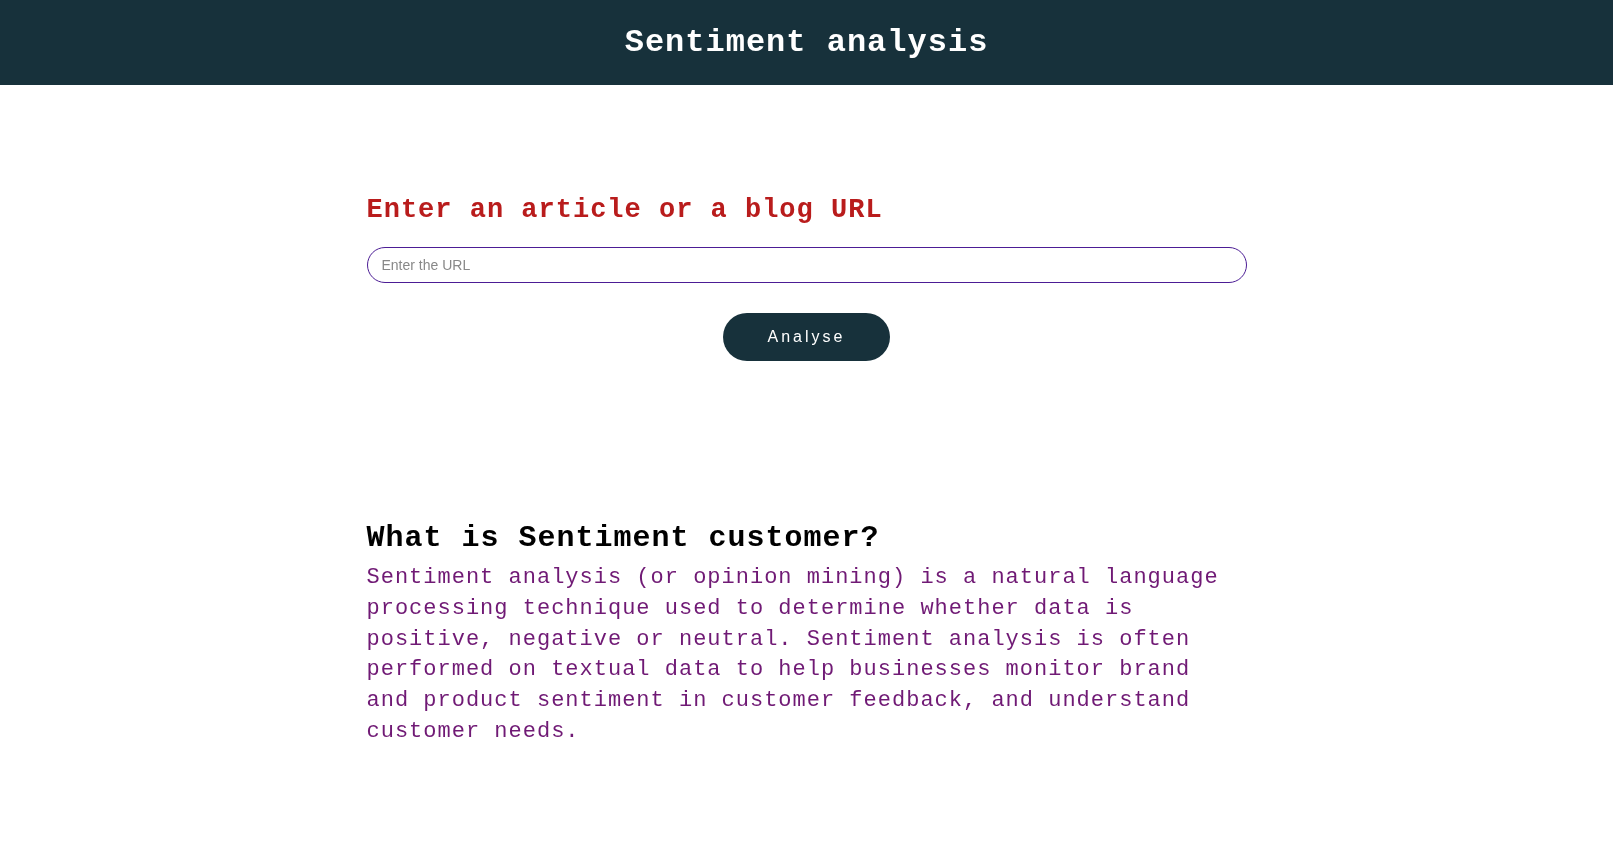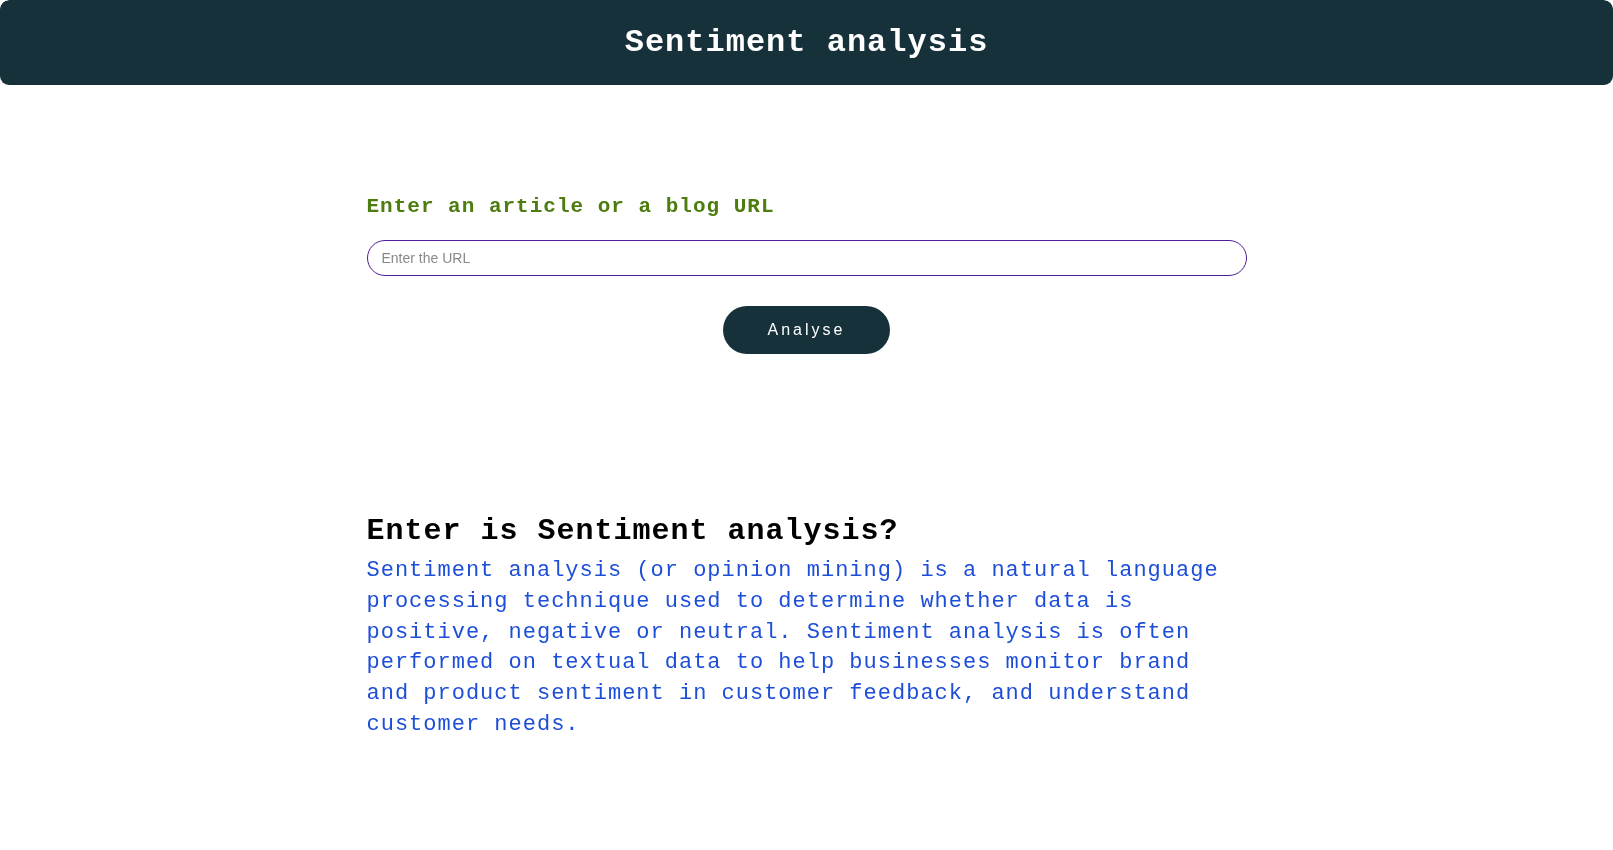--- a/index.html
+++ b/index.html
@@ -1,19 +1,18 @@
 <!DOCTYPE html>
 <html><head>
   <meta charset="utf-8">
   <style>
     * {
       margin: 0;
       padding: 0;
       box-sizing: border-box;
-      border-radius: 9px;
     }
     
     body {
       font-family: 'Courier New', Courier, monospace;
       background: #ffffff;
     }
     
     .header {
       background: #17313b;
       color: #ffffff;
@@ -31,23 +30,23 @@
       max-width: 920px;
       margin: 0 auto;
       padding: 0 20px;
     }
     
     .form-section {
       margin-top: 110px;
     }
     
     .form-label {
-      font-size: 21px;
+      font-size: 27px;
       font-weight: bold;
-      color: #4d7c0f;
+      color: #b91c1c;
       letter-spacing: 1px;
       margin-bottom: 22px;
       display: block;
     }
     
     .url-input {
       width: 100%;
       padding: 9px 14px;
       font-size: 14px;
       border: 1px solid #4c1d95;
@@ -85,21 +84,21 @@
     .info-heading {
       font-size: 30px;
       font-weight: bold;
       color: #000000;
       letter-spacing: 1px;
       margin-bottom: 8px;
     }
     
     .info-body {
       font-size: 22px;
-      color: #1d4ed8;
+      color: #701a75;
       line-height: 1.4;
       letter-spacing: 1px;
     }
   </style>
 </head>
 <body>
 
 <header class="header">
   <h1>Sentiment analysis</h1>
 </header>
@@ -108,17 +107,17 @@
 
   <section class="form-section">
     <label class="form-label">Enter an article or a blog URL</label>
     <input type="text" class="url-input" placeholder="Enter the URL" style="">
     <div class="button-wrapper">
       <button class="analyse-button">Analyse</button>
     </div>
   </section>
 
   <section class="info-section">
-    <h2 class="info-heading">Enter is Sentiment analysis?</h2>
+    <h2 class="info-heading">What is Sentiment customer?</h2>
     <p class="info-body">Sentiment analysis (or opinion mining) is a natural language processing technique used to determine whether data is positive, negative or neutral. Sentiment analysis is often performed on textual data to help businesses monitor brand and product sentiment in customer feedback, and understand customer needs.</p>
   </section>
 
 </div>
 
 </body></html>

